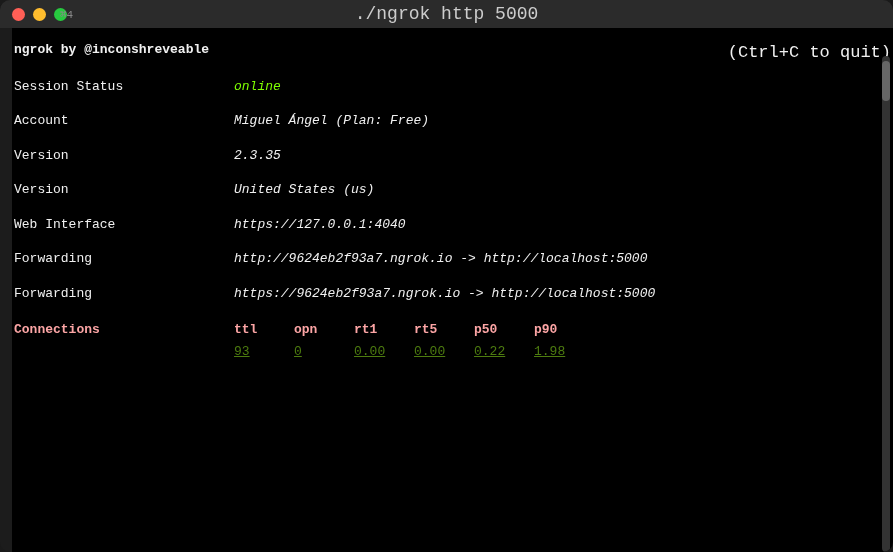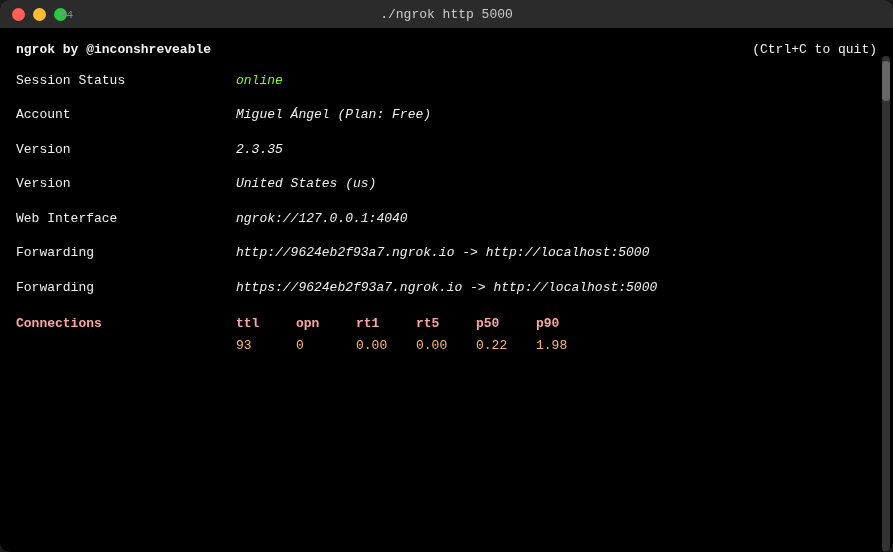--- a/index.html
+++ b/index.html
@@ -53,49 +53,50 @@
     .titlebar-shortcut {
       position: absolute;
       left: 60px;
       color: #888;
       font-size: 11px;
       font-family: 'Courier New', Courier, monospace;
     }
 
     .titlebar-title {
       color: #ccc;
-      font-size: 13px;
+      font-size: 18px;
       font-family: 'Courier New', Courier, monospace;
     }
 
     .terminal-body {
       flex: 1;
       background: #000000;
-      padding: 12px 16px;
+      padding: 12px 2px;
       color: #f0f0f0;
       font-size: 13px;
       line-height: 1.5;
       overflow: hidden;
       position: relative;
+      margin-left: 12px;
     }
 
     .header-line {
       display: flex;
       justify-content: space-between;
       margin-bottom: 10px;
     }
 
     .header-left {
       color: #f0f0f0;
       font-weight: bold;
     }
 
     .header-right {
       color: #f0f0f0;
-      font-size: 13px;
+      font-size: 17px;
     }
 
     .info-table {
       display: grid;
       grid-template-columns: 220px 1fr;
       row-gap: 13px;
       margin-bottom: 16px;
     }
 
     .info-label {
@@ -125,21 +126,22 @@
       display: grid;
       grid-template-columns: 220px 60px 60px 60px 60px 60px 60px;
       color: #fca5a5;
       margin-bottom: 2px;
       font-weight: bold;
     }
 
     .conn-data-row {
       display: grid;
       grid-template-columns: 220px 60px 60px 60px 60px 60px 60px;
-      color: #fdba74;
+      color: #4d7c0f;
+      text-decoration: underline;
     }
 
     .scrollbar {
       position: absolute;
       right: 3px;
       top: 28px;
       bottom: 0;
       width: 8px;
       background: #333;
       border-radius: 4px;
@@ -181,21 +183,21 @@
       <span class="info-label">Account</span>
       <span class="info-value">Miguel Ángel (Plan: Free)</span>
 
       <span class="info-label">Version</span>
       <span class="info-value">2.3.35</span>
 
       <span class="info-label">Version</span>
       <span class="info-value">United States (us)</span>
 
       <span class="info-label">Web Interface</span>
-      <span class="info-value url">ngrok://127.0.0.1:4040</span>
+      <span class="info-value url">https://127.0.0.1:4040</span>
 
       <span class="info-label">Forwarding</span>
       <span class="info-value url">http://9624eb2f93a7.ngrok.io -&gt; http://localhost:5000</span>
 
       <span class="info-label">Forwarding</span>
       <span class="info-value url">https://9624eb2f93a7.ngrok.io -&gt; http://localhost:5000</span>
     </div>
 
     <div class="connections-section">
       <div class="conn-header-row">

